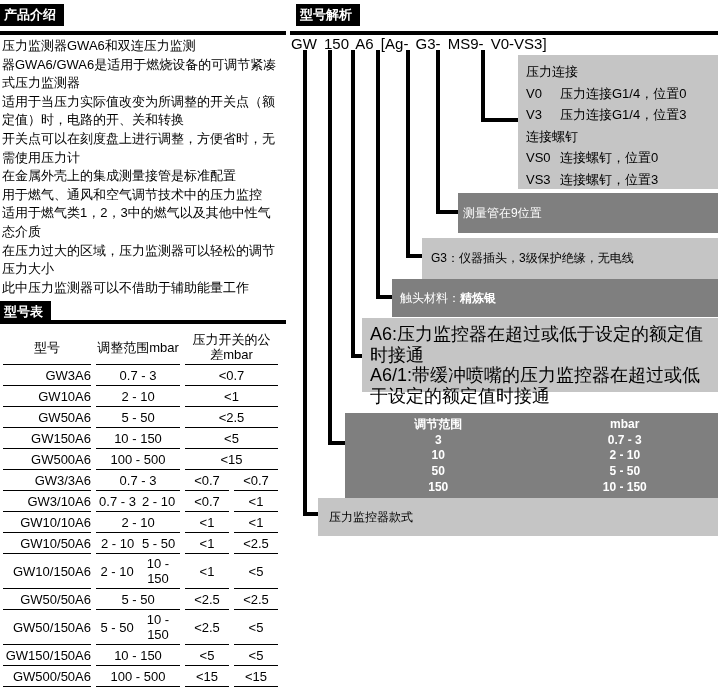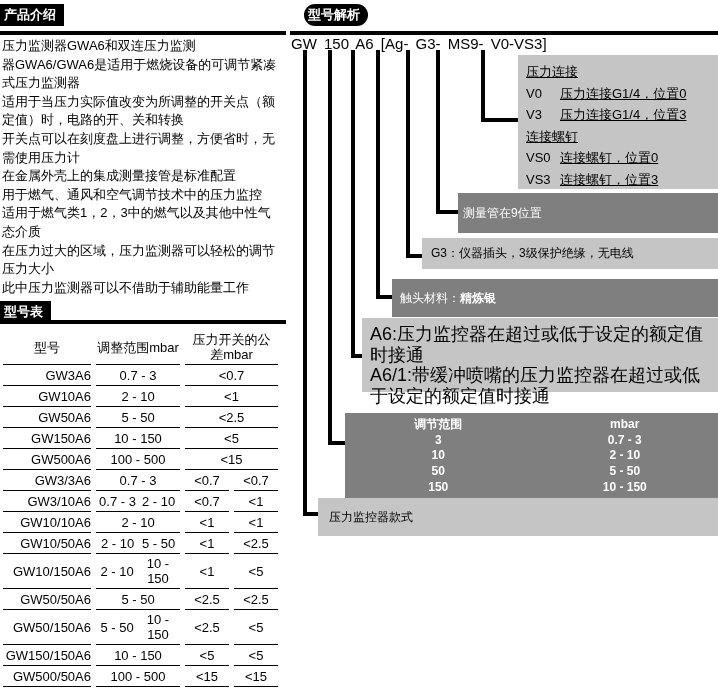--- a/index.html
+++ b/index.html
@@ -37,21 +37,21 @@
   
   .vline{position:absolute;top:50px;width:4px;background:#000;}
   .hline{position:absolute;height:4px;background:#000;}
 
   
   .box{position:absolute;box-sizing:border-box;}
   .light{background:#c5c5c5;color:#000;}
   .dark{background:#7f7f7f;color:#fff;}
 
   .pbox{padding:6px 0 0 8px;font-size:13px;}
-  .pbox .pline{line-height:21.5px;white-space:nowrap;text-decoration:underline;}
+  .pbox .pline{line-height:21.5px;white-space:nowrap;}
   .pbox .code{display:inline-block;width:34px;}
 
   .flexbox{display:flex;align-items:center;font-size:12px;white-space:nowrap;}
   .bval{font-weight:bold;}
 
   .a6box{padding:6px 9px 0 8px;font-size:18px;line-height:20.5px;}
   .a6box div{margin:0;}
 
   .rangebox{padding-top:4px;font-size:12px;font-weight:bold;line-height:15.7px;}
   .rgrid{display:grid;grid-template-columns:1fr 1fr;}
@@ -193,21 +193,21 @@
     </tr>
     <tr>
       <td class="mcell">GW500/50A6</td>
       <td>100 - 500</td>
       <td>&lt;15</td>
       <td>&lt;15</td>
     </tr>
   </tbody>
     </table>
 
-  <div class="badge" style="left:304px;top:4px;border-radius:11px;"><span>型号解析</span></div>
+  <div class="badge" style="left:296px;top:4px;"><span>型号解析</span></div>
   <div class="rule" style="left:290px;top:31px;width:428px;"></div>
 
   <div class="model-code">GW 150 A6 [Ag- G3- MS9- V0-VS3]</div>
 
   <div class="vline" style="left:303px;height:466px;"></div>
   <div class="vline" style="left:328px;height:395px;"></div>
   <div class="vline" style="left:351px;height:308px;"></div>
   <div class="vline" style="left:376px;height:249px;"></div>
   <div class="vline" style="left:406px;height:208px;"></div>
   <div class="vline" style="left:436px;height:164px;"></div>
@@ -227,21 +227,21 @@
     <div class="pline"><span class="code">V3</span><span>压力连接G1/4，位置3</span></div>
     <div class="pline">连接螺钉</div>
     <div class="pline"><span class="code">VS0</span><span>连接螺钉，位置0</span></div>
     <div class="pline"><span class="code">VS3</span><span>连接螺钉，位置3</span></div>
   </div>
 
   <div class="box dark flexbox" style="left:458px;top:193px;width:260px;height:40px;padding-left:5px;">
     <span>测量管在9位置</span>
   </div>
 
-  <div class="box light flexbox" style="left:422px;top:238px;width:296px;height:31px;padding-left:9px;">
+  <div class="box light flexbox" style="left:422px;top:238px;width:296px;height:41px;padding-left:9px;">
     <span>G3：仪器插头，3级保护绝缘，无电线</span>
   </div>
 
   <div class="box dark flexbox" style="left:392px;top:279px;width:326px;height:38px;padding-left:8px;">
     <span>触头材料：</span>
       <span class="bval">精炼银</span>
   </div>
 
   <div class="box light a6box" style="left:362px;top:318px;width:356px;height:74px;">
     <div>A6:压力监控器在超过或低于设定的额定值时接通</div>

